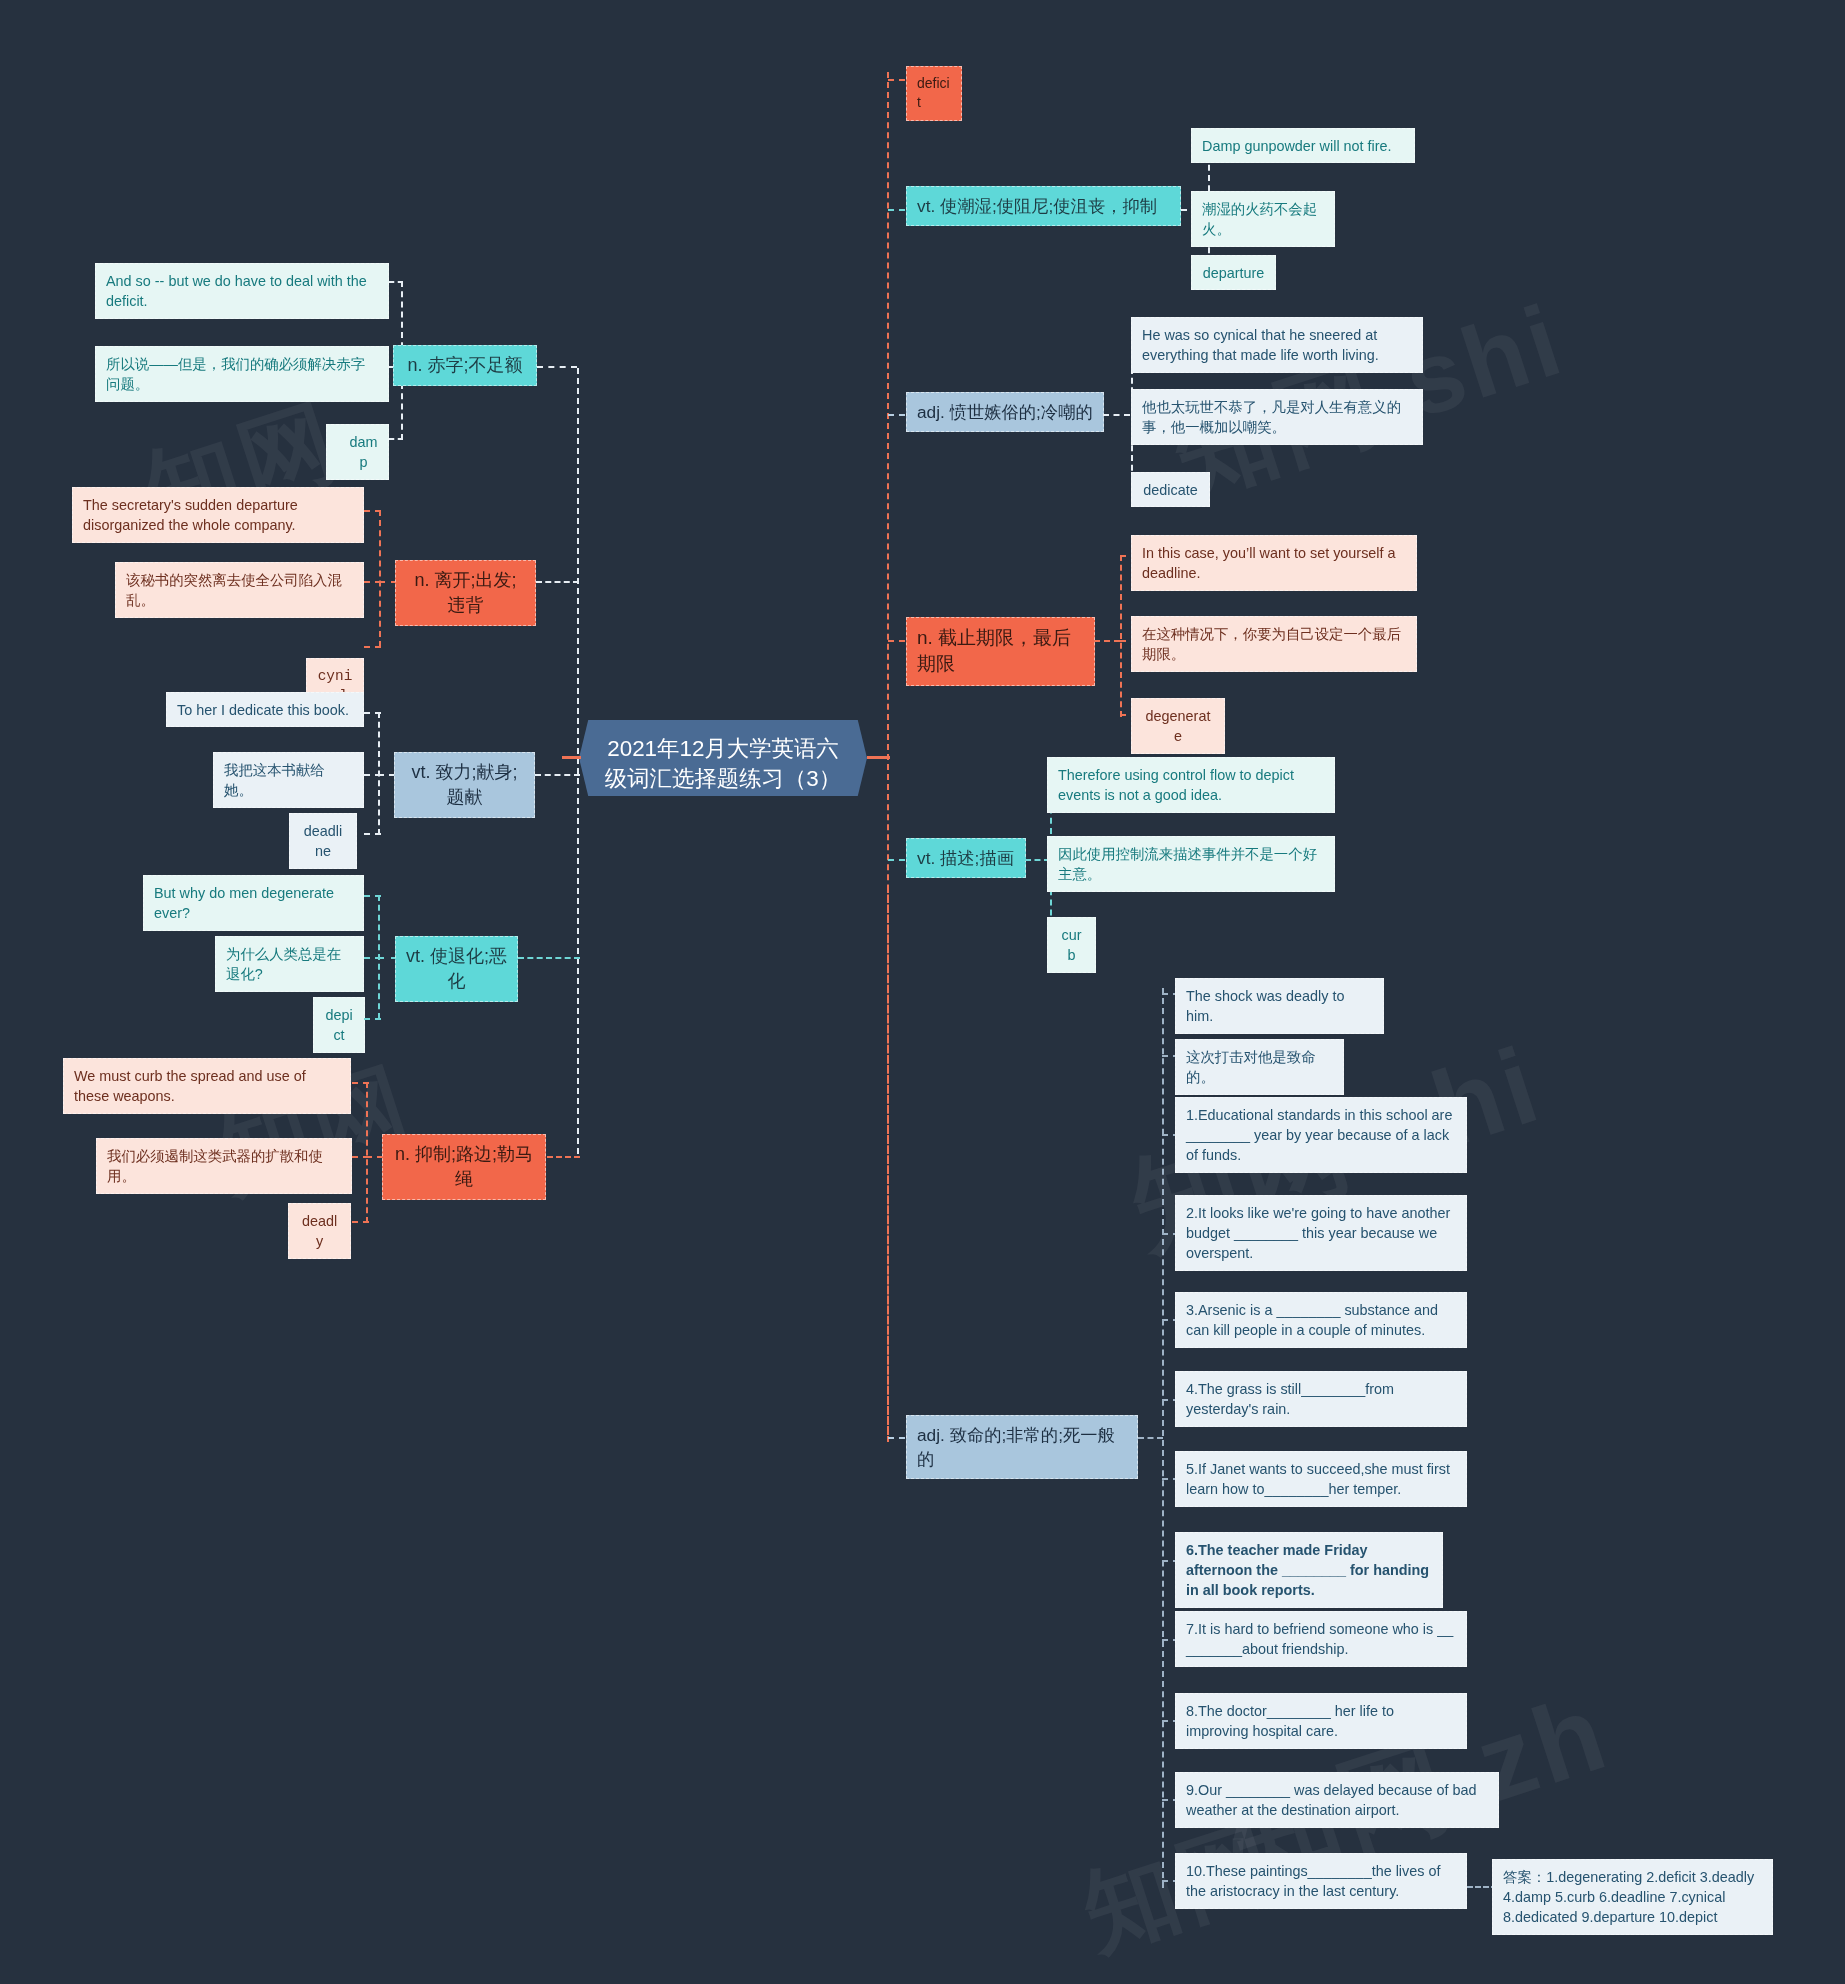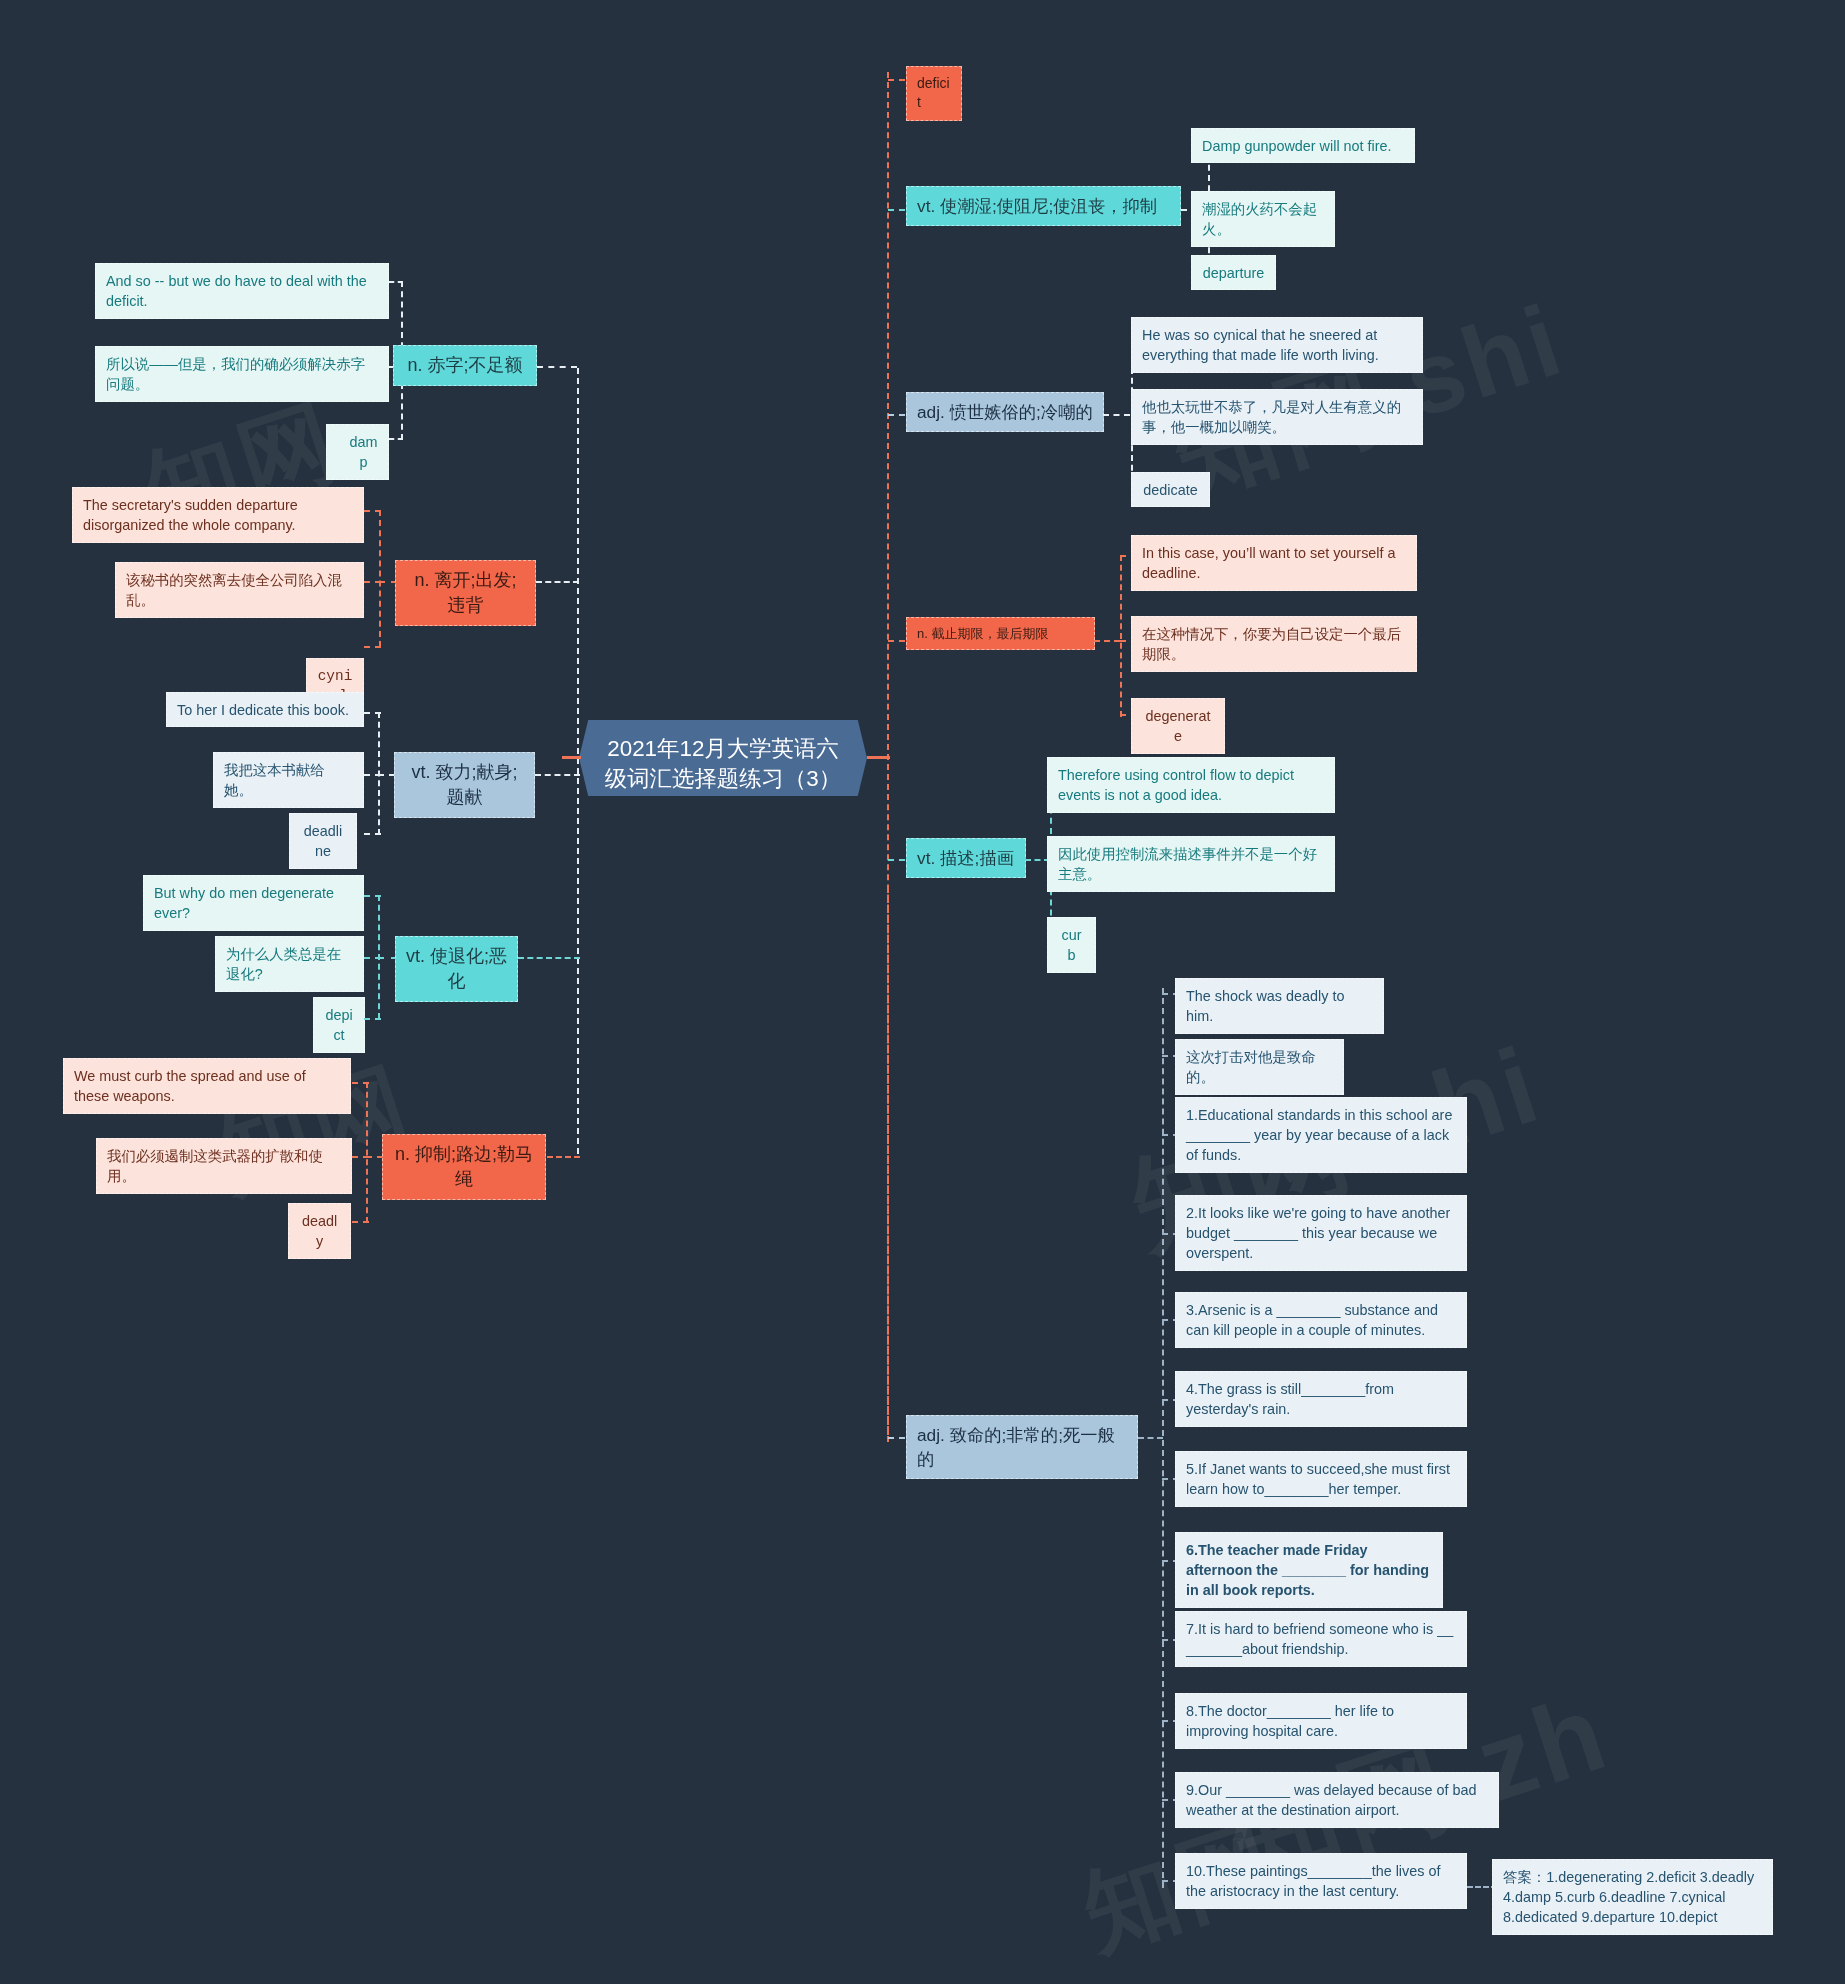--- a/index.html
+++ b/index.html
@@ -190,21 +190,21 @@
   <div class="ln v-white" style="left:1131px; top:339px; height:151px;"></div>
   <div class="ln h-white" style="left:1131px; top:339px; width:17.3px;"></div>
   <div class="ln h-white" style="left:1131px; top:414px; width:17.3px;"></div>
   <div class="ln h-white" style="left:1131px; top:487px; width:17.3px;"></div>
 
   <div class="node leaf l-blue" style="left:1131px; top:317px; width:292px;">He was so cynical that he sneered at everything that made life worth living.</div>
   <div class="node leaf l-blue" style="left:1131px; top:389px; width:292px;">他也太玩世不恭了，凡是对人生有意义的事，他一概加以嘲笑。</div>
   <div class="node leaf-sm l-blue" style="left:1131px; top:472px; width:79px; text-align:center;">dedicate</div>
 
   <div class="ln h-orange" style="left:888px; top:640px; width:17.3px;"></div>
-  <div class="node topic t-orange" style="left:906px; top:617px; width:189px; font-size:13px;">n. 截止期限，最后期限</div>
+  <div class="node topic t-orange" style="left:906px; top:617px; width:189px; font-size:19px;">n. 截止期限，最后期限</div>
 
   <div class="ln h-orange" style="left:1094px; top:640px; width:26px;"></div>
   <div class="ln v-orange" style="left:1120px; top:555px; height:162px;"></div>
   <div class="ln h-orange" style="left:1120px; top:555px; width:17.3px;"></div>
   <div class="ln h-orange" style="left:1120px; top:640px; width:17.3px;"></div>
   <div class="ln h-orange" style="left:1120px; top:714px; width:17.3px;"></div>
 
   <div class="node leaf l-orange" style="left:1131px; top:535px; width:286px;">In this case, you’ll want to set yourself a deadline.</div>
   <div class="node leaf l-orange" style="left:1131px; top:616px; width:286px;">在这种情况下，你要为自己设定一个最后期限。</div>
   <div class="node leaf-sm l-orange" style="left:1131px; top:698px; width:94px; text-align:center;">degenerate</div>

